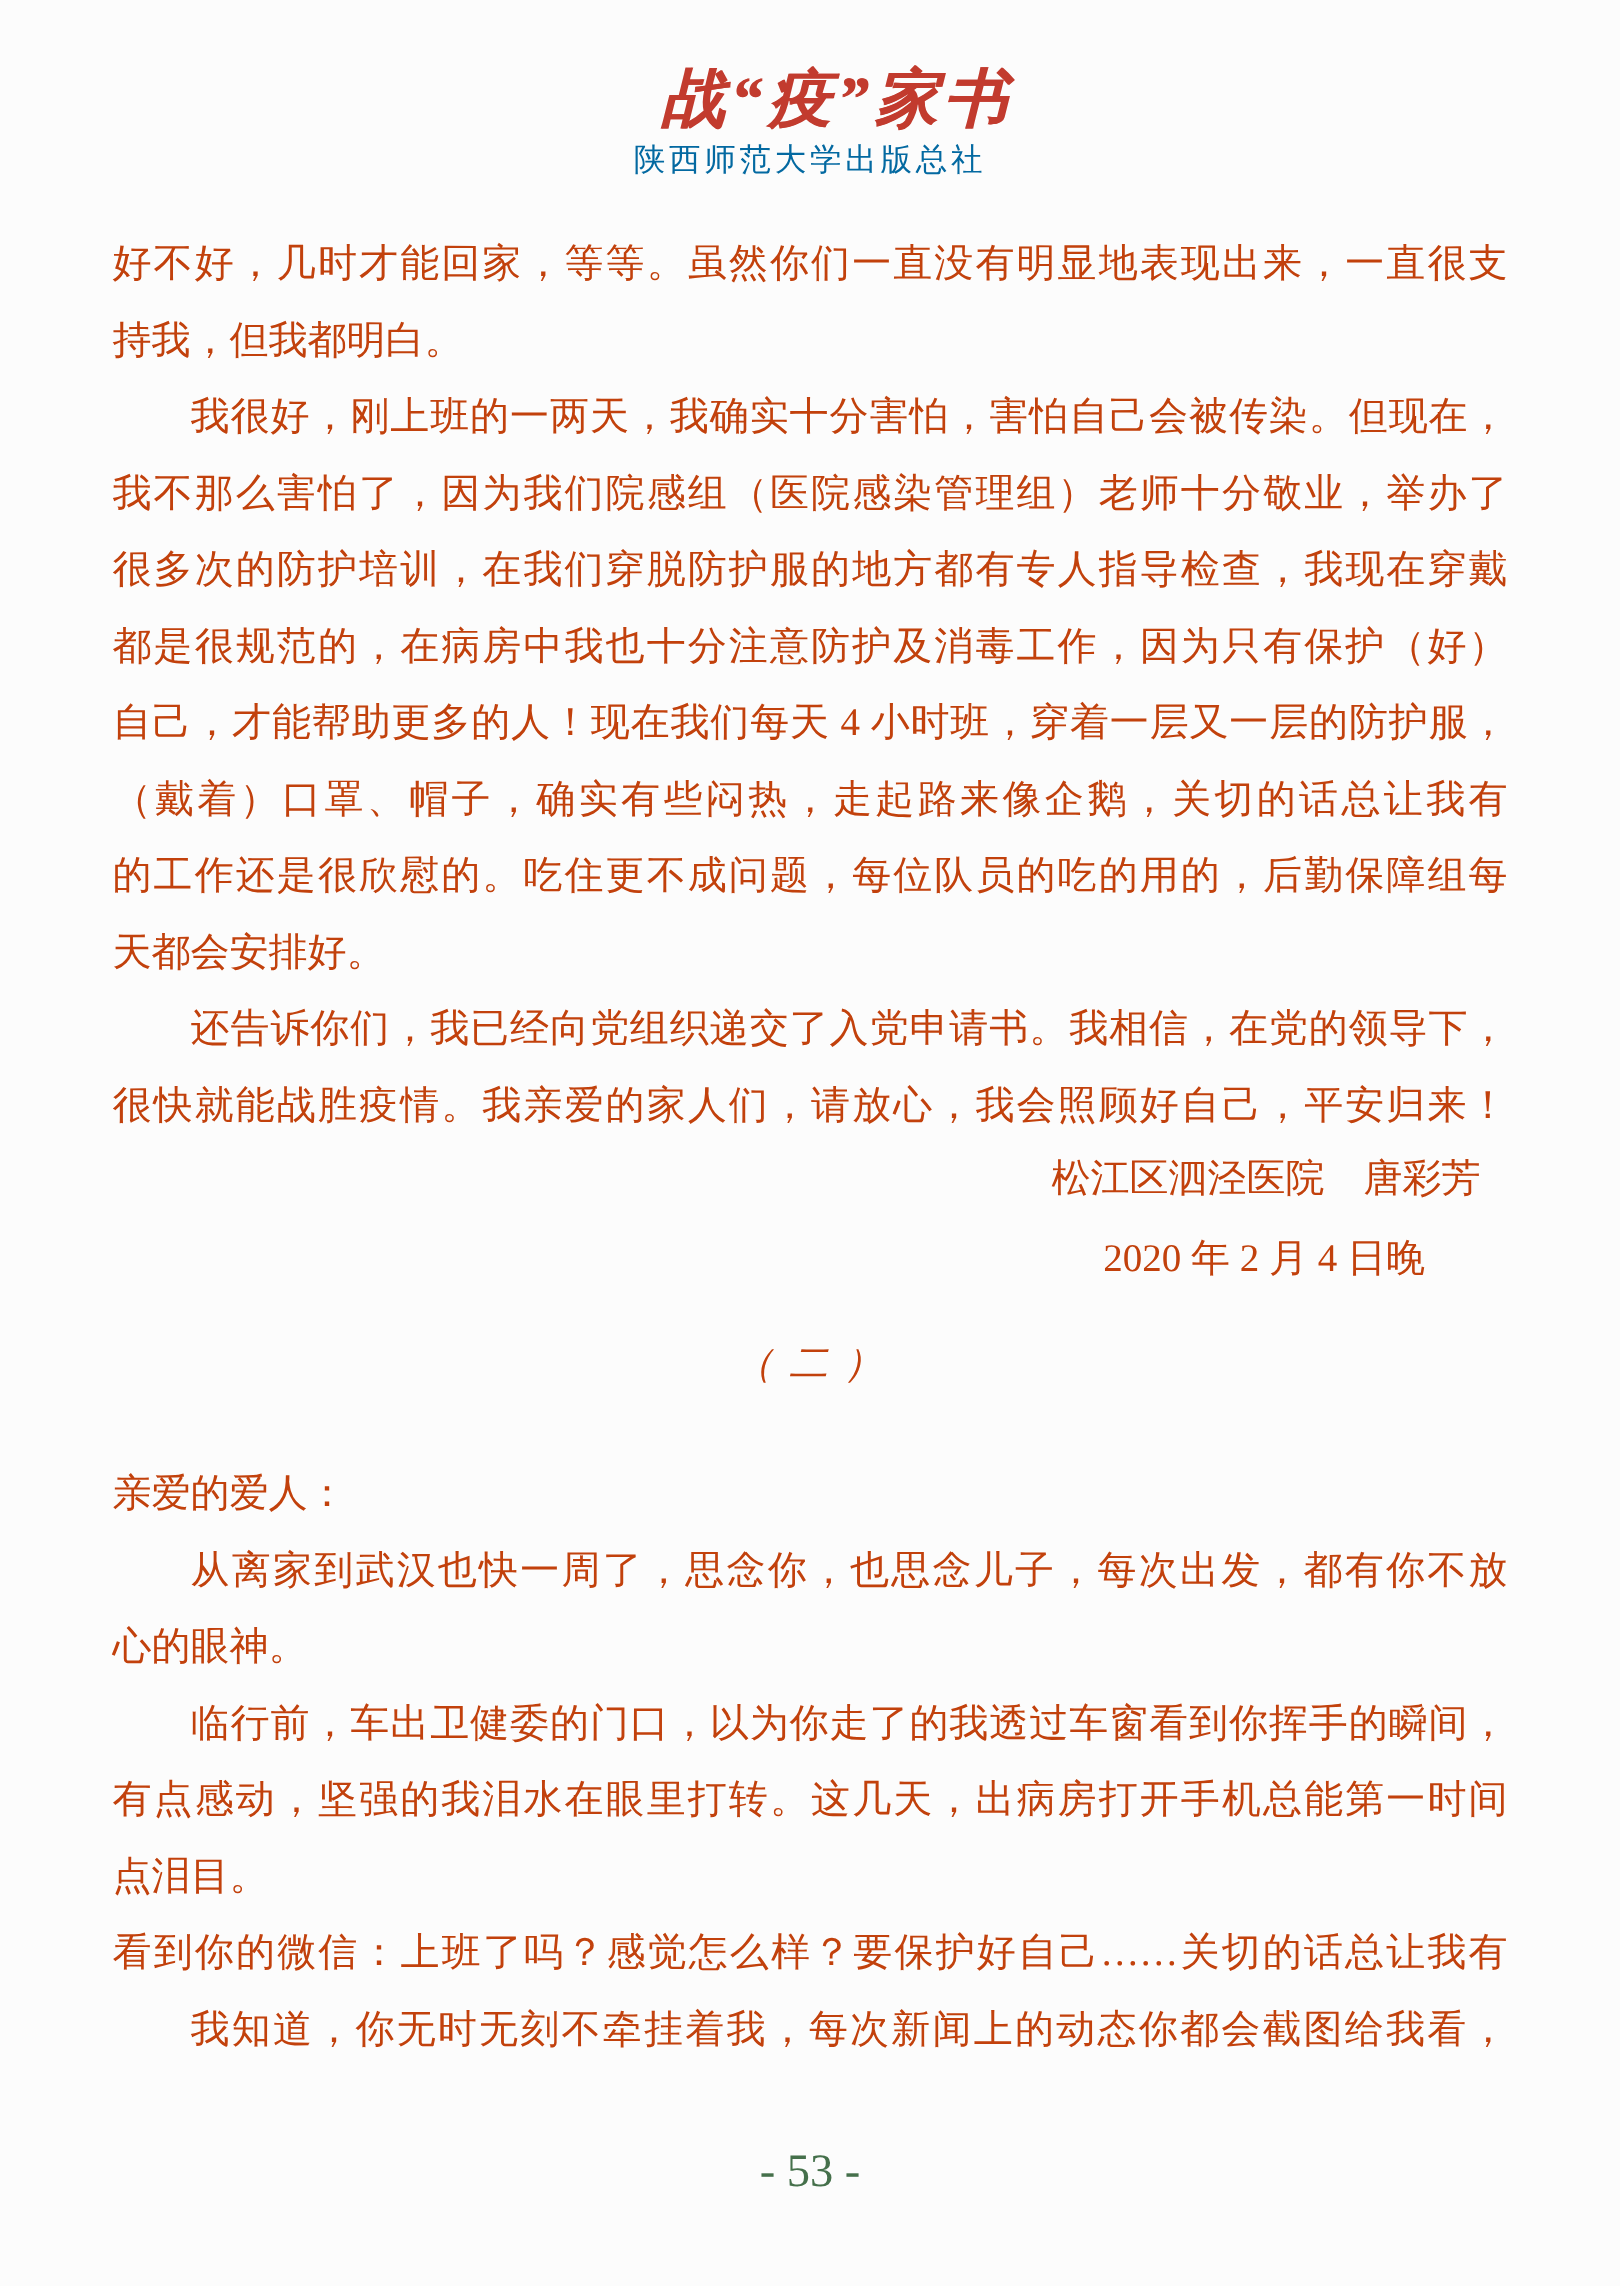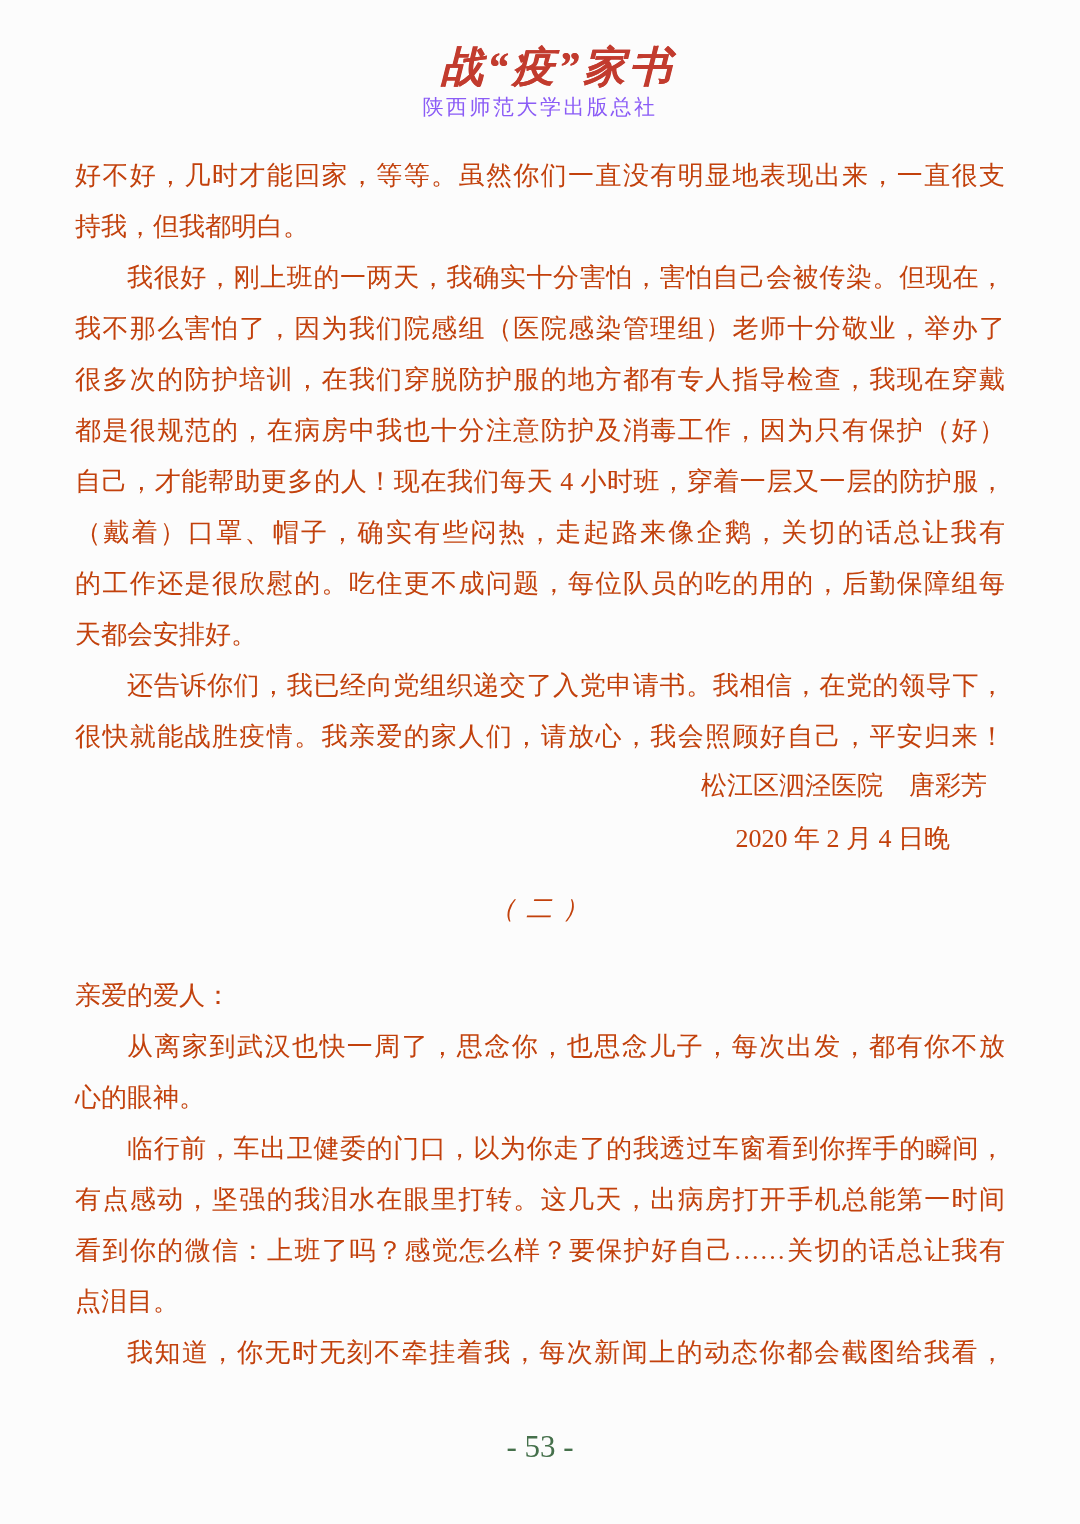--- a/index.html
+++ b/index.html
@@ -49,21 +49,21 @@
     text-align:center;font-size:31px;line-height:30px;
   }
 </style>
 </head>
 <body>
 
 <div class="page" style="background: rgb(252, 252, 252);">
 
   <div class="header">
     <div class="logo" style="color: rgb(194, 59, 46); margin-left: 36px;">战“疫”家书</div>
-    <div class="publisher" style="color: #8b5cf6;">陕西师范大学出版总社</div>
+    <div class="publisher" style="color: #0369a1;">陕西师范大学出版总社</div>
   </div>
 
   <div class="letter-body" style="color: #c2410c;">
 
   <div>
         <div class="line fill">好不好，几时才能回家，等等。虽然你们一直没有明显地表现出来，一直很支</div>
         <div class="line">持我，但我都明白。</div>
       </div>
       <div>
         <div class="line indent fill">我很好，刚上班的一两天，我确实十分害怕，害怕自己会被传染。但现在，</div>
@@ -83,22 +83,22 @@
       <div class="line date">2020 年 2 月 4 日晚</div>
       <div class="line heading">（ 二 ）</div>
       <div class="line salutation">亲爱的爱人：</div>
       <div>
         <div class="line indent fill">从离家到武汉也快一周了，思念你，也思念儿子，每次出发，都有你不放</div>
         <div class="line">心的眼神。</div>
       </div>
       <div>
         <div class="line indent fill">临行前，车出卫健委的门口，以为你走了的我透过车窗看到你挥手的瞬间，</div>
         <div class="line fill">有点感动，坚强的我泪水在眼里打转。这几天，出病房打开手机总能第一时间</div>
+        <div class="line">点泪目。</div>
         <div class="line fill">看到你的微信：上班了吗？感觉怎么样？要保护好自己……关切的话总让我有</div>
-        <div class="line">点泪目。</div>
       </div>
       <div>
         <div class="line indent fill">我知道，你无时无刻不牵挂着我，每次新闻上的动态你都会截图给我看，</div>
       </div>
     </div>
 
   <div class="footer" style="color: rgb(69, 112, 75);">
     <span>- 53 -</span>
   </div>
 

